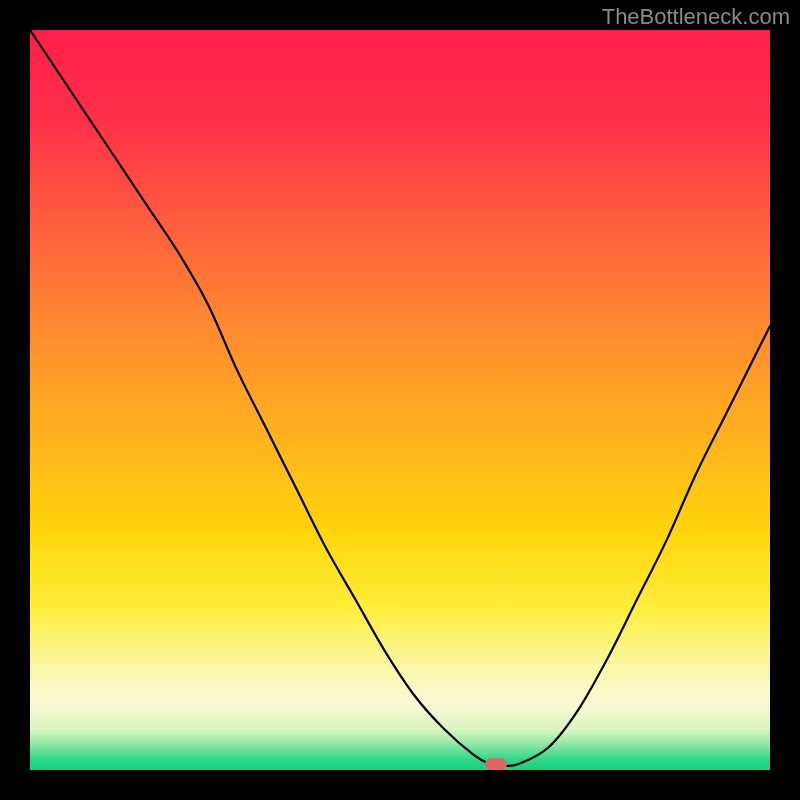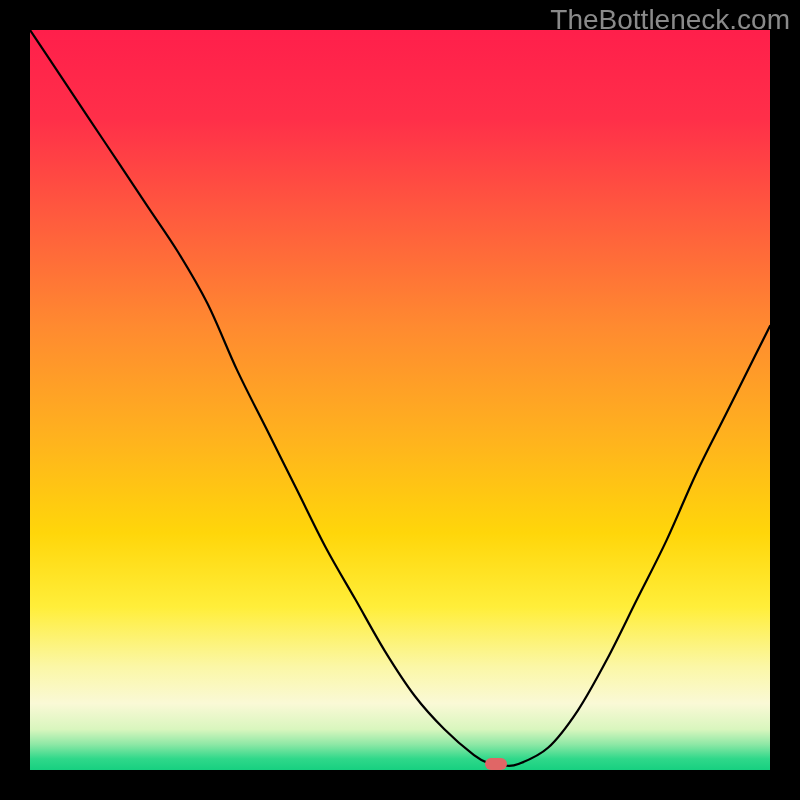--- a/index.html
+++ b/index.html
@@ -44,21 +44,21 @@
   .marker {
     position: absolute;
     border-radius: 7px;
     background: #e06666;
   }
   .watermark {
     position: absolute;
     top: 4px;
     right: 10px;
     font-family: Arial, Helvetica, sans-serif;
-    font-size: 28px;
+    font-size: 22px;
     color: #8a8a8a;
     letter-spacing: 0px;
   }
 </style>
 </head>
 <body>
 
 <div class="frame">
 
   <div class="plot">

